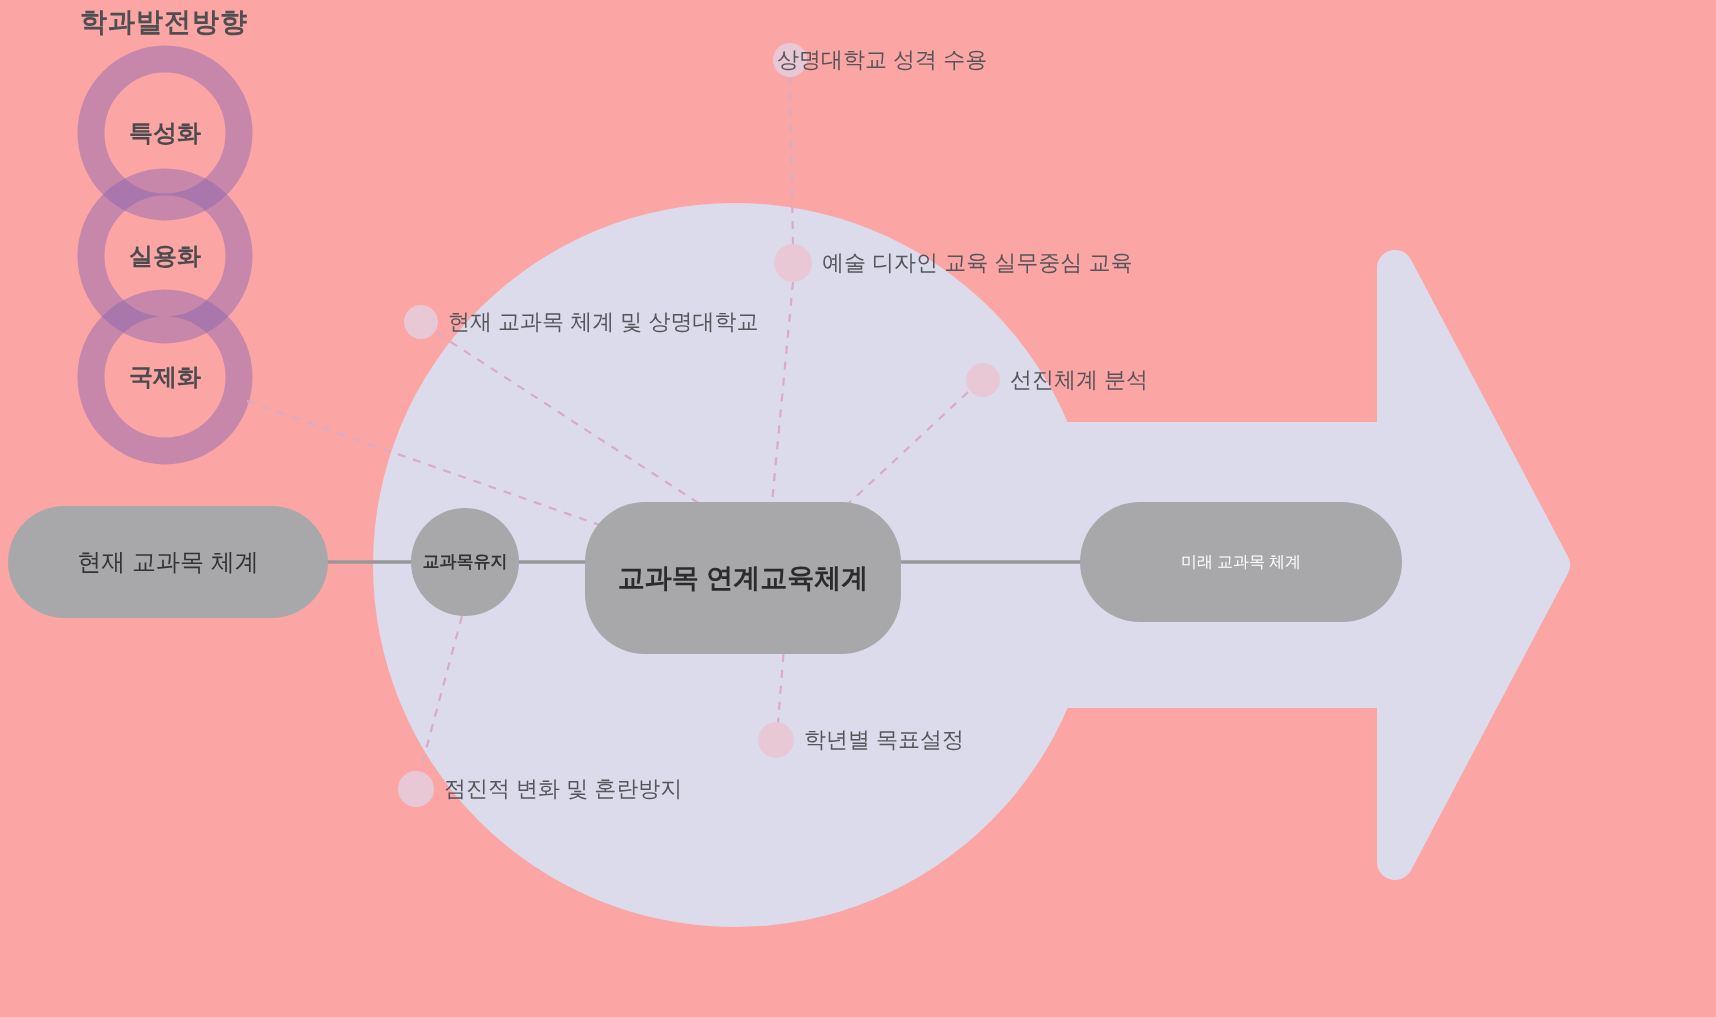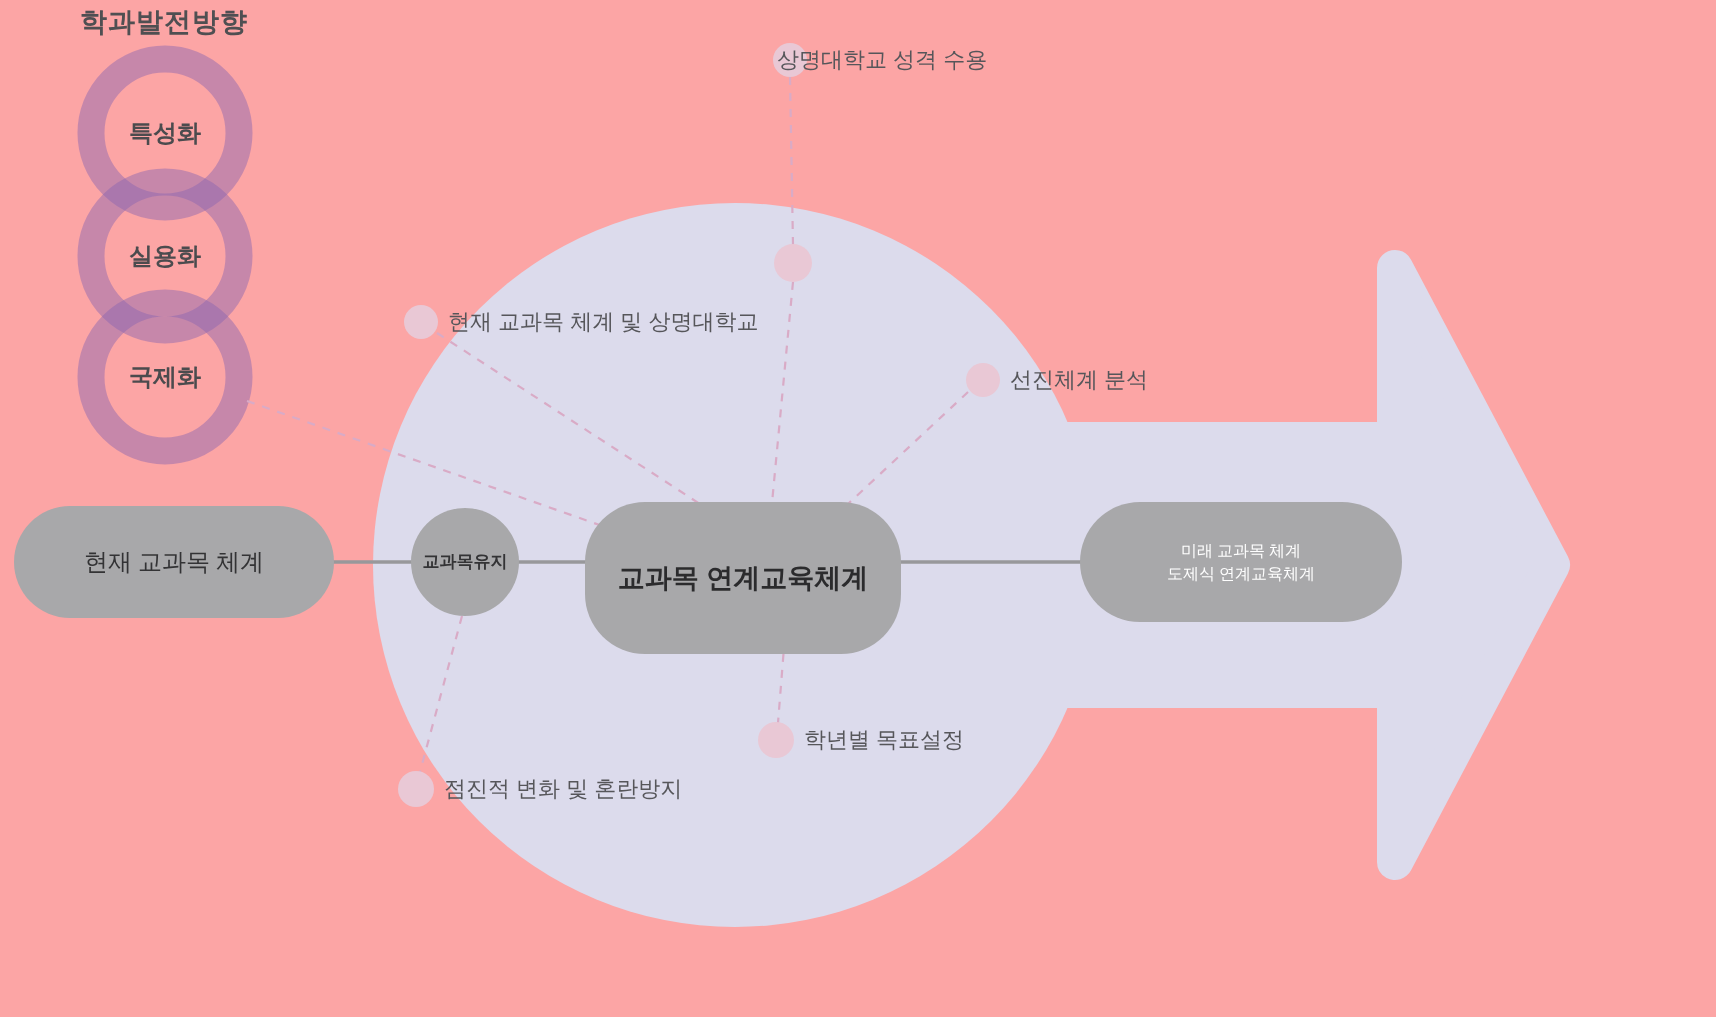--- a/index.html
+++ b/index.html
@@ -42,25 +42,24 @@
   .pill {
     background: #a8a8aa;
     display: flex;
     flex-direction: column;
     align-items: center;
     justify-content: center;
     text-align: center;
     color: #333335;
   }
   .pill-left {
-    left: 14px; top: 506px;
+    left: 8px; top: 506px;
     width: 320px; height: 112px;
     border-radius: 56px;
     font-size: 24px;
-    font-family: Liberation Serif, serif;
   }
   .circle-node {
     left: 411px; top: 508px;
     width: 108px; height: 108px;
     border-radius: 50%;
     background: #a8a8aa;
     display: flex;
     flex-direction: row;
     align-items: center;
     justify-content: center;
@@ -153,22 +152,22 @@
     <span>교과목</span>
     <span>유지</span>
   </div>
 
   <div class="overlay pill pill-center">
     <span>교과목 연계교육체계</span>
   </div>
 
   <div class="overlay pill pill-right">
     <span>미래 교과목 체계</span>
-    <span>도제식 연계교육체계</span>
   </div>
 
   <div class="overlay factor-label" style="left:777px; top:60px;">상명대학교 성격 수용</div>
+  <div class="overlay factor-label" style="left:822px; top:263px;">예술 디자인 교육 실무중심 교육</div>
   <div class="overlay factor-label" style="left:448px; top:322px;">현재 교과목 체계 및 상명대학교</div>
   <div class="overlay factor-label" style="left:1010px; top:380px;text-align:right;">선진체계 분석</div>
   <div class="overlay factor-label" style="left:804px; top:740px;">학년별 목표설정</div>
   <div class="overlay factor-label" style="left:444px; top:789px;">점진적 변화 및 혼란방지</div>
 
 </div>
 
 </body></html>

